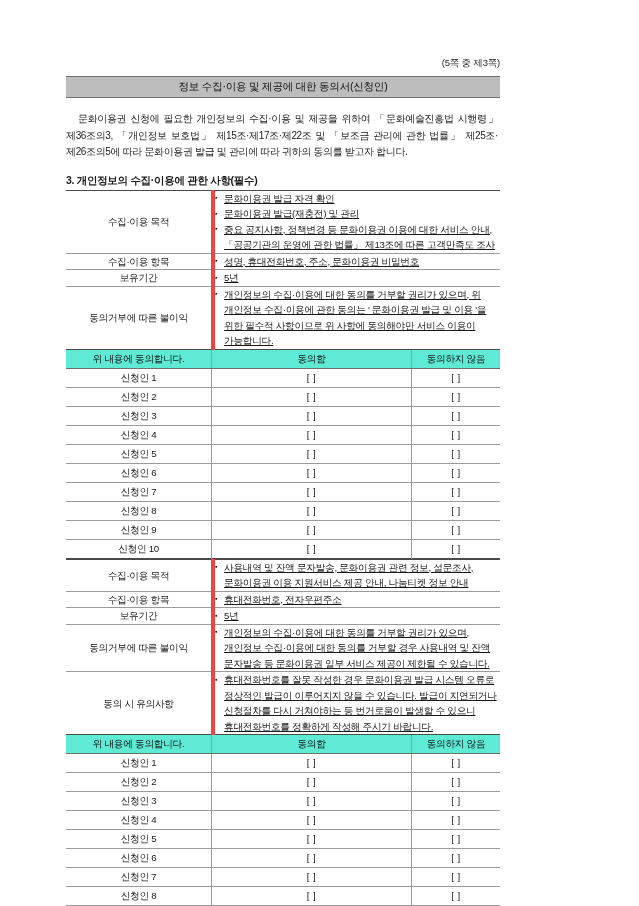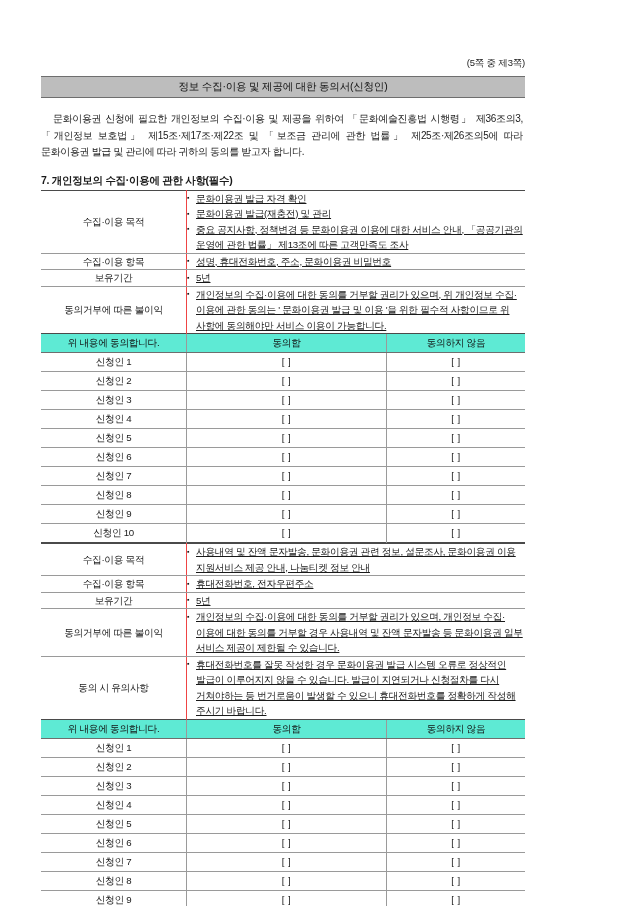--- a/index.html
+++ b/index.html
@@ -12,21 +12,21 @@
     height: 906px;
     font-family: "Liberation Sans", "DejaVu Sans", sans-serif;
     color: #1a1a1a;
     position: relative;
     overflow: hidden;
   }
   .page {
     box-sizing: border-box;
     width: 566px;
     height: 906px;
-    padding: 0 41px;
+    padding: 0 66px;
     position: relative;
   }
 
   
   .page-indicator {
     text-align: right;
     font-size: 9.5px;
     color: #1a1a1a;
     padding-top: 57px;
     letter-spacing: -0.2px;
@@ -85,21 +85,21 @@
     font-size: 9.7px;
     letter-spacing: -0.3px;
     vertical-align: middle;
     padding: 0;
   }
   table.form-table tr:last-child td {
     border-bottom: none;
   }
   td.label-cell {
     text-align: center;
-    border-right: 1px solid #ef4444;
+    border-right: 4px solid #ef4444;
     padding: 3px 2px;
     line-height: 15px;
   }
   td.content-cell {
     padding: 3px 4px 3px 6px;
     line-height: 15.5px;
   }
   ul.bullets {
     margin: 0;
     padding: 0;
@@ -162,21 +162,21 @@
 
   <div class="page-indicator">(5쪽 중 제3쪽)</div>
 
   <div class="doc-title-bar">
     <span class="doc-title">정보 수집·이용 및 제공에 대한 동의서(신청인)</span>
   </div>
 
   <p class="intro">문화이용권 신청에 필요한 개인정보의 수집·이용 및 제공을 위하여 「문화예술진흥법 시행령」 제36조의3, 「개인정보 보호법」 제15조·제17조·제22조 및 「보조금 관리에 관한 법률」 제25조·제26조의5에 따라 문화이용권 발급 및 관리에 따라 귀하의 동의를 받고자 합니다.</p>
 
   <div id="sections-host">
-      <div class="section-heading">7. 개인정보의 수집·이용에 관한 사항(필수)</div>
+      <div class="section-heading">3. 개인정보의 수집·이용에 관한 사항(필수)</div>
       <table class="form-table">
         <tbody>
           <tr>
             <td class="label-cell" style="width: 145px;">수집·이용 목적</td>
             <td class="content-cell">
               <ul class="bullets">
                 <li>문화이용권 발급 자격 확인</li>
                 <li>문화이용권 발급(재충전) 및 관리</li>
                 <li>중요 공지사항, 정책변경 등 문화이용권 이용에 대한 서비스 안내, 「공공기관의 운영에 관한 법률」 제13조에 따른 고객만족도 조사</li>
               </ul>

